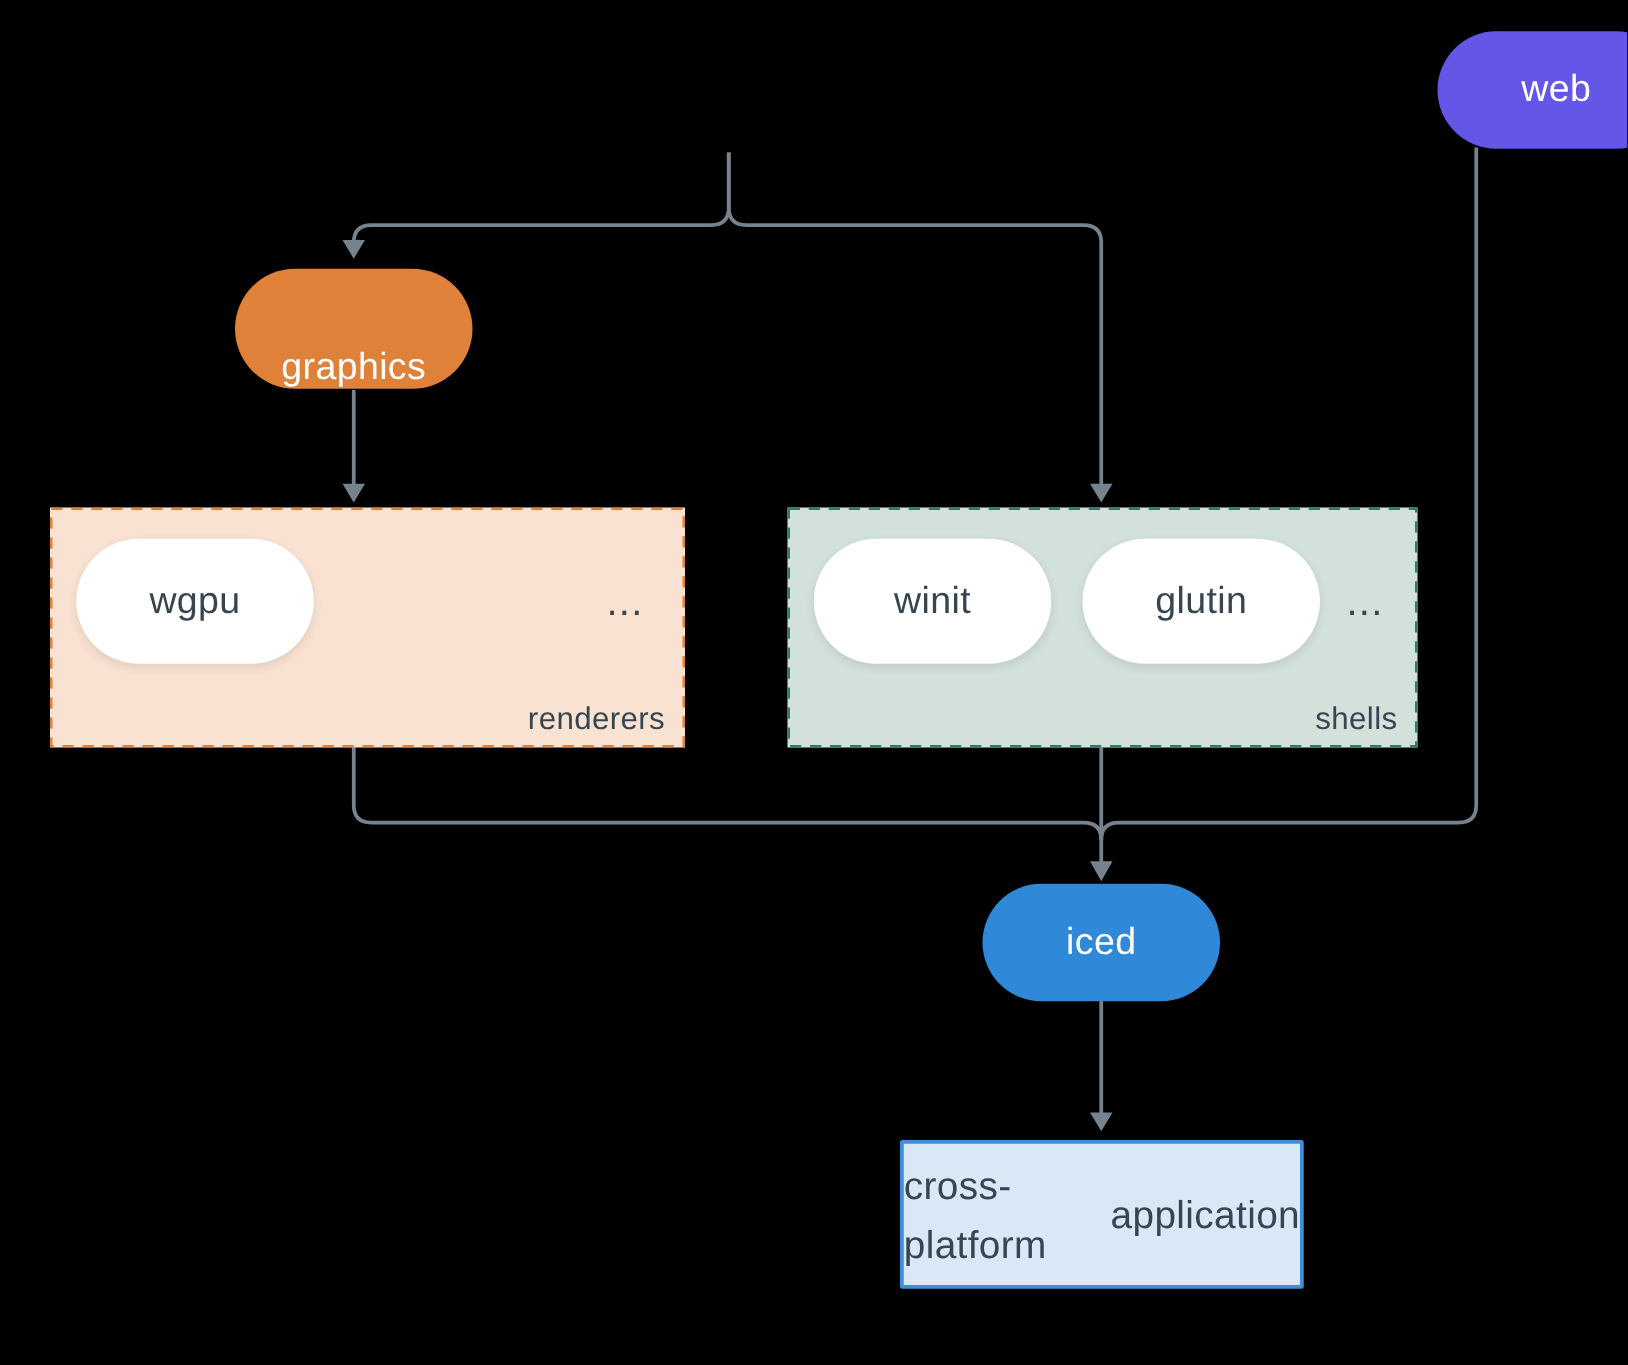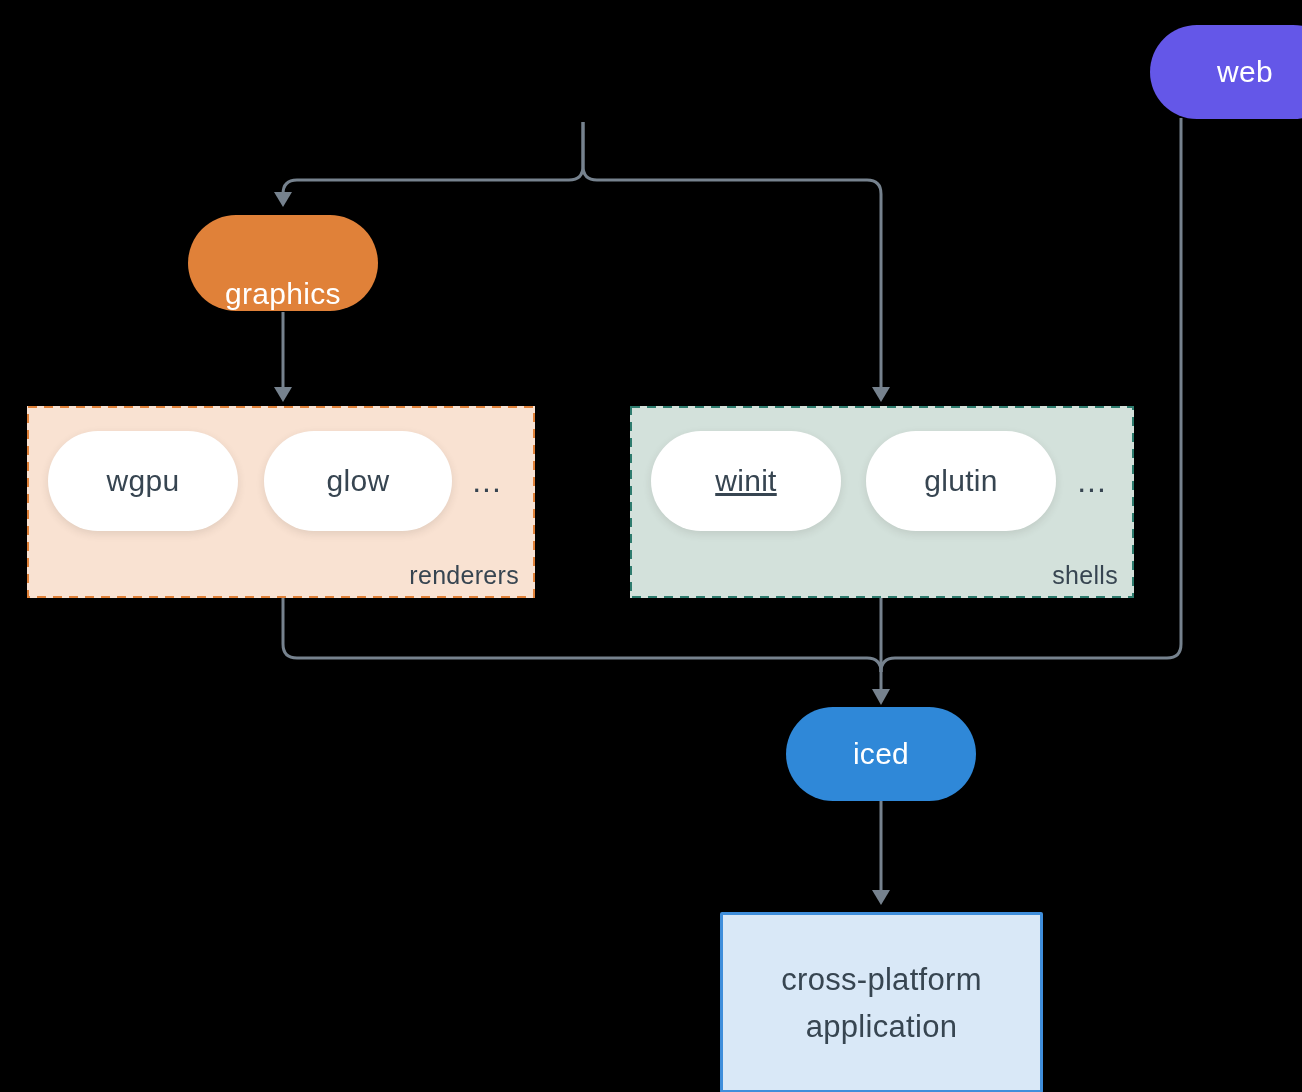--- a/index.html
+++ b/index.html
@@ -37,44 +37,44 @@
   }
   .pill-purple{background:var(--node-purple);color:var(--light-text);}
   .pill-orange{background:var(--node-orange);color:var(--light-text);align-items:flex-end;}
   .pill-blue{background:var(--node-blue);color:var(--light-text);}
   .pill-white{
     background:#FFFFFF;color:var(--dark-text);
     box-shadow:0 3px 8px rgba(60,50,40,0.12);
   }
 
   .group{position:absolute;z-index:1;}
-  .group-fill-renderers{background:var(--renderers-fill);}
+  .group-fill-renderers{background:var(--renderers-fill);margin-left:13px;}
   .group-fill-shells{background:var(--shells-fill);}
   .group .dash{position:absolute;left:0;top:0;}
   .dash-renderers rect{fill:none;stroke:var(--renderers-border);stroke-width:2;stroke-dasharray:9 7;}
   .dash-shells rect{fill:none;stroke:var(--shells-border);stroke-width:2;stroke-dasharray:9 7;}
 
   .ellipsis{
     position:absolute;z-index:2;
     display:flex;align-items:center;justify-content:center;
     color:var(--dark-text);font-size:32px;letter-spacing:1px;
   }
   .group-label{
     position:absolute;right:16px;bottom:8px;z-index:2;
     color:var(--dark-text);font-size:25px;letter-spacing:0.3px;text-align:center;
   }
 
   .app-box{
     position:absolute;z-index:2;
-    left:720px;top:912px;width:323px;height:181px;
+    left:720px;top:912px;width:323px;height:119px;
     box-sizing:border-box;
     background:var(--app-fill);
     border:3px solid var(--app-border);
     border-radius:2px;
-    display:flex;flex-direction:column;align-items:center;justify-content:center;
+    display:flex;flex-direction:row;align-items:center;justify-content:center;
     color:var(--dark-text);font-size:31px;line-height:47px;letter-spacing:0.3px;
   }
 </style>
 </head>
 <body>
 
 <div class="canvas">
 
   <svg class="connectors" width="1302" height="1092" viewBox="0 0 1302 1092">
     <path d="M583 122 L583 166 Q583 180 569 180 L297 180 Q283 180 283 194"></path>
@@ -100,32 +100,29 @@
     <span>graphics</span>
   </div>
 
   <div class="group group-fill-renderers" style="left:27px;top:406px;width:508px;height:192px;">
     <svg class="dash dash-renderers" width="508" height="192" viewBox="0 0 508 192">
       <rect x="1" y="1" width="506" height="190"></rect>
     </svg>
     <div class="pill pill-white" style="left:21px;top:25px;width:190px;height:100px;">
       <span>wgpu</span>
     </div>
-    <div class="pill pill-white" style="left:237px;top:25px;width:188px;height:100px;">
-      <span>glow</span>
-    </div>
     <div class="ellipsis" style="left:432px;top:25px;width:56px;height:100px;">...</div>
     <div class="group-label">renderers</div>
   </div>
 
   <div class="group group-fill-shells" style="left:630px;top:406px;width:504px;height:192px;">
     <svg class="dash dash-shells" width="504" height="192" viewBox="0 0 504 192">
       <rect x="1" y="1" width="502" height="190"></rect>
     </svg>
-    <div class="pill pill-white" style="left:21px;top:25px;width:190px;height:100px;text-decoration:underline;">
+    <div class="pill pill-white" style="left:21px;top:25px;width:190px;height:100px;">
       <span>winit</span>
     </div>
     <div class="pill pill-white" style="left:236px;top:25px;width:190px;height:100px;">
       <span>glutin</span>
     </div>
     <div class="ellipsis" style="left:434px;top:25px;width:56px;height:100px;">...</div>
     <div class="group-label">shells</div>
   </div>
 
   <div class="pill pill-blue" style="left:786px;top:707px;width:190px;height:94px;">

